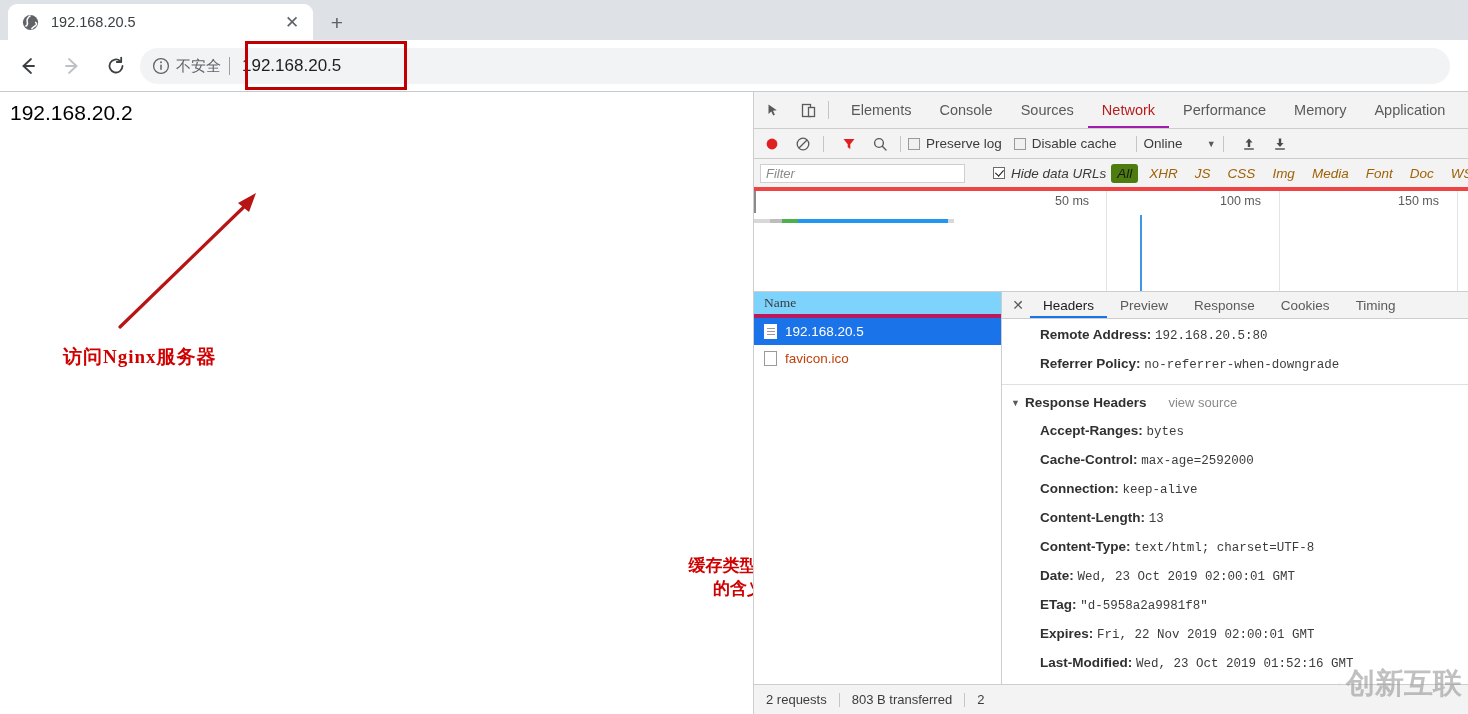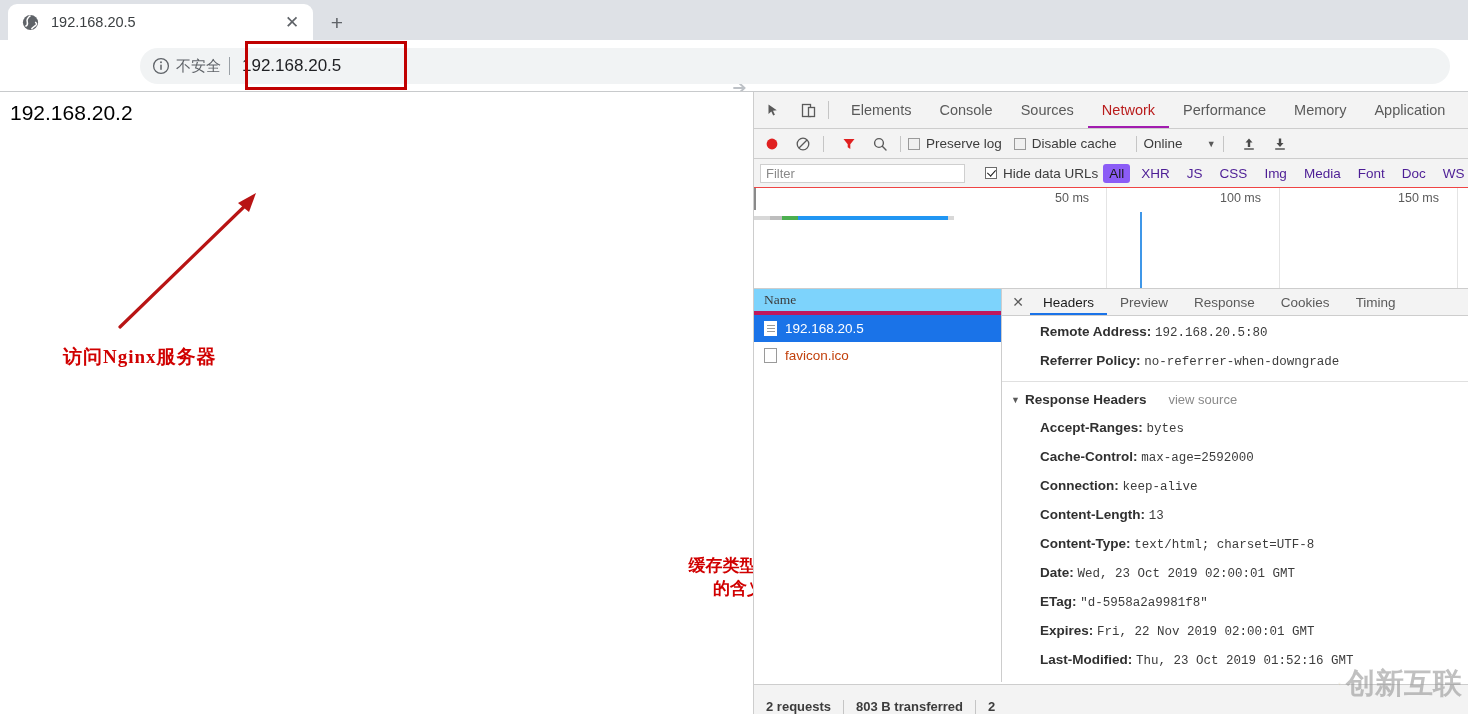--- a/index.html
+++ b/index.html
@@ -71,21 +71,20 @@
     line-height: 1;
   }
 
   #toolbar-row {
     position: absolute;
     left: 0; top: 40px;
     width: 1468px; height: 52px;
     background: #ffffff;
     display: flex;
     align-items: center;
-    flex-direction: column;
   }
   .nav-btn {
     width: 32px; height: 32px;
     margin-left: 12px;
     display: flex; align-items: center; justify-content: center;
     flex: 0 0 auto;
   }
   #back-button svg, #forward-button svg, #reload-button svg { display:block; }
   #omnibox {
     position: absolute;
@@ -277,40 +276,41 @@
     font-size: 9px;
     color: #5a5a5a;
     margin-left: 24px;
     flex: 0 0 auto;
   }
 
   #devtools-filterbar {
     position: relative;
     height: 28px;
     background: #f3f3f3;
-    border-bottom: 1px solid #ef4444;
-    display: flex;
-    align-items: center;
-    overflow: hidden;
+    border-bottom: 4px solid #ef4444;
+    display: flex;
+    align-items: center;
+    overflow: hidden;
+    font-style: italic;
   }
   #filter-input {
     width: 205px; height: 19px;
     margin-left: 6px;
     background: #ffffff;
     border: 1px solid #cfcfcf;
     box-sizing: border-box;
     font-size: 13px;
     color: #8a8a8a;
     padding: 0 5px;
     line-height: 17px;
     flex: 0 0 auto;
   }
   #hide-data-urls {
     display: flex; align-items: center;
-    margin-left: 20px;
+    margin-left: 28px;
     flex: 0 0 auto;
   }
   #hide-data-urls .box {
     width: 12px; height: 12px;
     border: 1px solid #6b6b6b;
     background: #ffffff;
     margin-right: 6px;
     box-sizing: border-box;
     position: relative;
     flex: 0 0 auto;
@@ -324,29 +324,29 @@
     border-width: 0 1.6px 1.6px 0;
     transform: rotate(42deg);
   }
   #hide-data-urls .lbl {
     font-size: 13.5px;
     color: #3c3c3c;
     white-space: nowrap;
   }
   .type-chip {
     font-size: 13.5px;
-    color: #4c1d95;
+    color: #a16207;
     padding: 2px 6px;
     margin-left: 5px;
     border-radius: 3px;
     white-space: nowrap;
     flex: 0 0 auto;
   }
   .type-chip.active {
-    background: #8b5cf6;
+    background: #4d7c0f;
     color: #1a1a1a;
   }
 
   
   #overview {
     position: relative;
     height: 100px;
     background: #ffffff;
     border-bottom: 1px solid #cdcdcd;
     overflow: hidden;
@@ -554,23 +554,22 @@
   }
 
   #devtools-statusbar {
     position: absolute;
     left: 0; bottom: 0;
     width: 714px;
     height: 29px;
     background: #f3f3f3;
     border-top: 1px solid #cdcdcd;
     display: flex;
-    align-items: flex-end;
-    overflow: hidden;
-    font-weight: bold;
+    align-items: center;
+    overflow: hidden;
   }
   .status-item {
     font-size: 13px;
     color: #3c3c3c;
     white-space: nowrap;
     padding: 0 12px;
   }
   .status-sep {
     width: 1px; height: 14px;
     background: #c5c5c5;
@@ -854,21 +853,21 @@
         <div class="hdr-line">
           <span class="k">ETag:</span>
           <span class="v">"d-5958a2a9981f8"</span>
         </div>
         <div class="hdr-line">
           <span class="k">Expires:</span>
           <span class="v">Fri, 22 Nov 2019 02:00:01 GMT</span>
         </div>
         <div class="hdr-line">
           <span class="k">Last-Modified:</span>
-          <span class="v">Thu, 23 Oct 2019 01:52:16 GMT</span>
+          <span class="v">Wed, 23 Oct 2019 01:52:16 GMT</span>
         </div>
         <div class="hdr-line">
           <span class="k">Nginx-Cache:</span>
           
         </div>
 
       </div>
     </div>
   </div>
 

